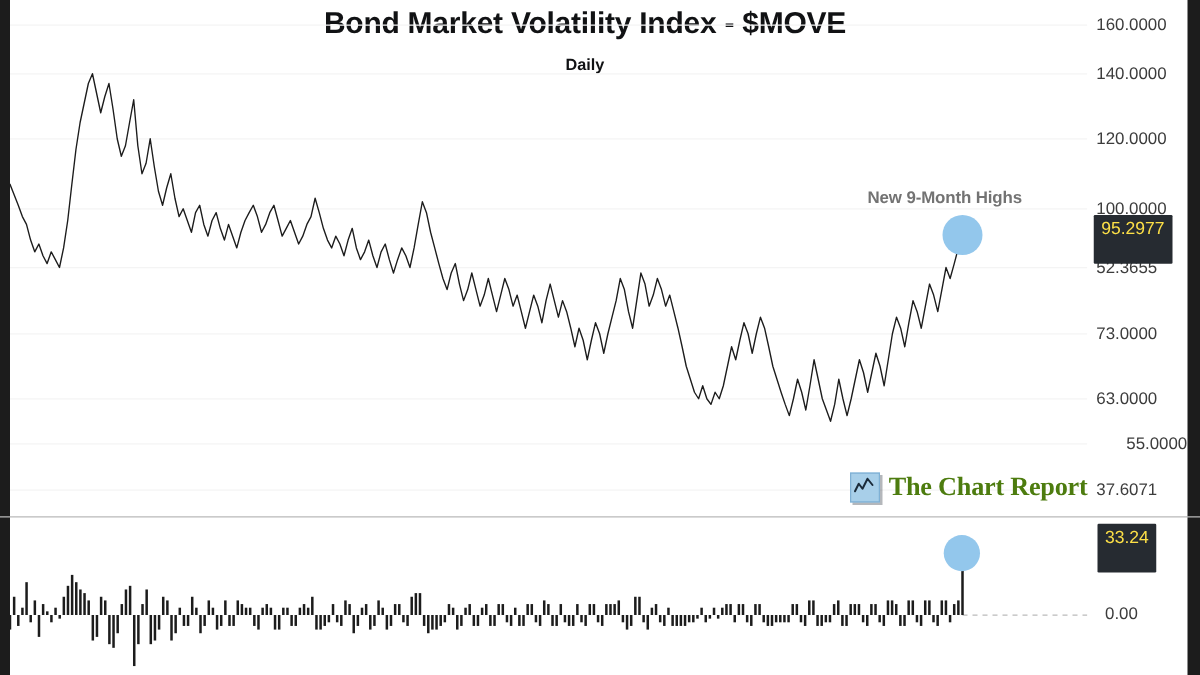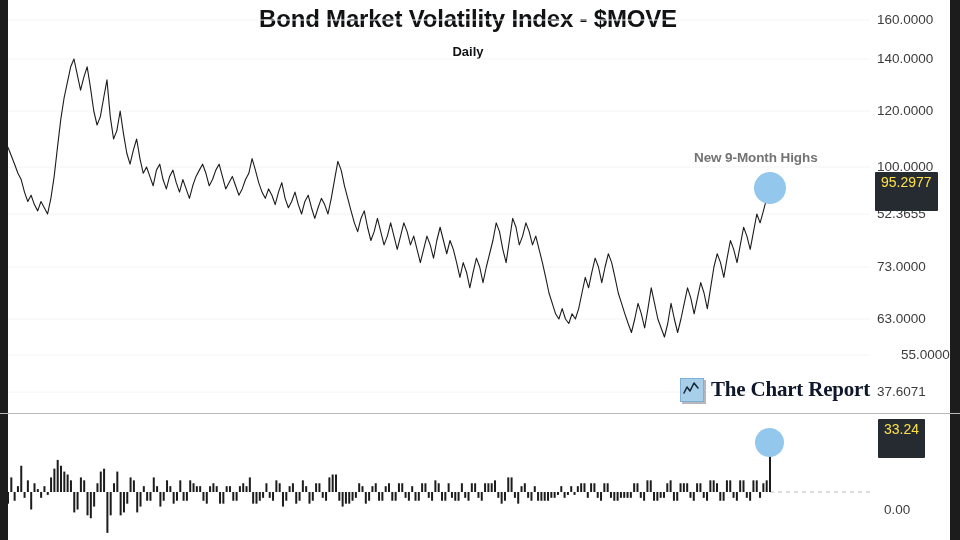--- a/index.html
+++ b/index.html
@@ -35,21 +35,21 @@
 
   
   #annotation{position:absolute;left:694px;top:150px;font-size:13.5px;font-weight:bold;
               color:#11991b;white-space:nowrap;letter-spacing:-0.1px;}
 
   
   .hl-circle{position:absolute;border-radius:50%;background:#93c7ec;}
 
   
   #watermark{position:absolute;left:680px;top:377px;display:flex;align-items:center;gap:7px;}
-  #wm-text{font-family:"Liberation Serif",serif;font-size:21px;font-weight:bold;color:#0f172a;letter-spacing:-0.2px;}
+  #wm-text{font-family:"Liberation Serif",serif;font-size:21px;font-weight:bold;color:#4d7c0f;letter-spacing:-0.2px;}
   #wm-icon{width:22px;height:22px;background:#a8cfe9;border:1px solid #7fb0d4;
            box-shadow:2px 2px 0 rgba(40,50,60,.35);position:relative;}
 </style>
 </head>
 <body>
 
 <div id="root">
 
   <div class="edge-bar" id="edge-left"></div>
   <div class="edge-bar" id="edge-right"></div>
@@ -335,17 +335,17 @@
       <div class="axis-tick" style="top: 103px; left: 5px;">120.0000</div>
       <div class="axis-tick" style="top: 159px; left: 5px;">100.0000</div>
       <div class="axis-tick" style="top: 206px; left: 5px;">52.3655</div>
       <div class="axis-tick" style="top: 259px; left: 5px;">73.0000</div>
       <div class="axis-tick" style="top: 311px; left: 5px;">63.0000</div>
       <div class="axis-tick" style="top: 347px; left: 19px; margin-left: 10px;">55.0000</div>
       <div class="axis-tick" style="top: 384px; left: 5px;">37.6071</div>
       <div class="badge" style="left: 3px; top: 171.734px;">95.2977</div>
     </div>
   <div id="volume-axis">
-      <div class="axis-tick" style="top: 69px; left: 12px; margin-top: 19px;">0.00</div>
+      <div class="axis-tick" style="top: 69px; left: 12px;">0.00</div>
       <div class="badge" style="left: 6px; top: 5px;">33.24</div>
     </div>
 
 </div>
 
 </body></html>

